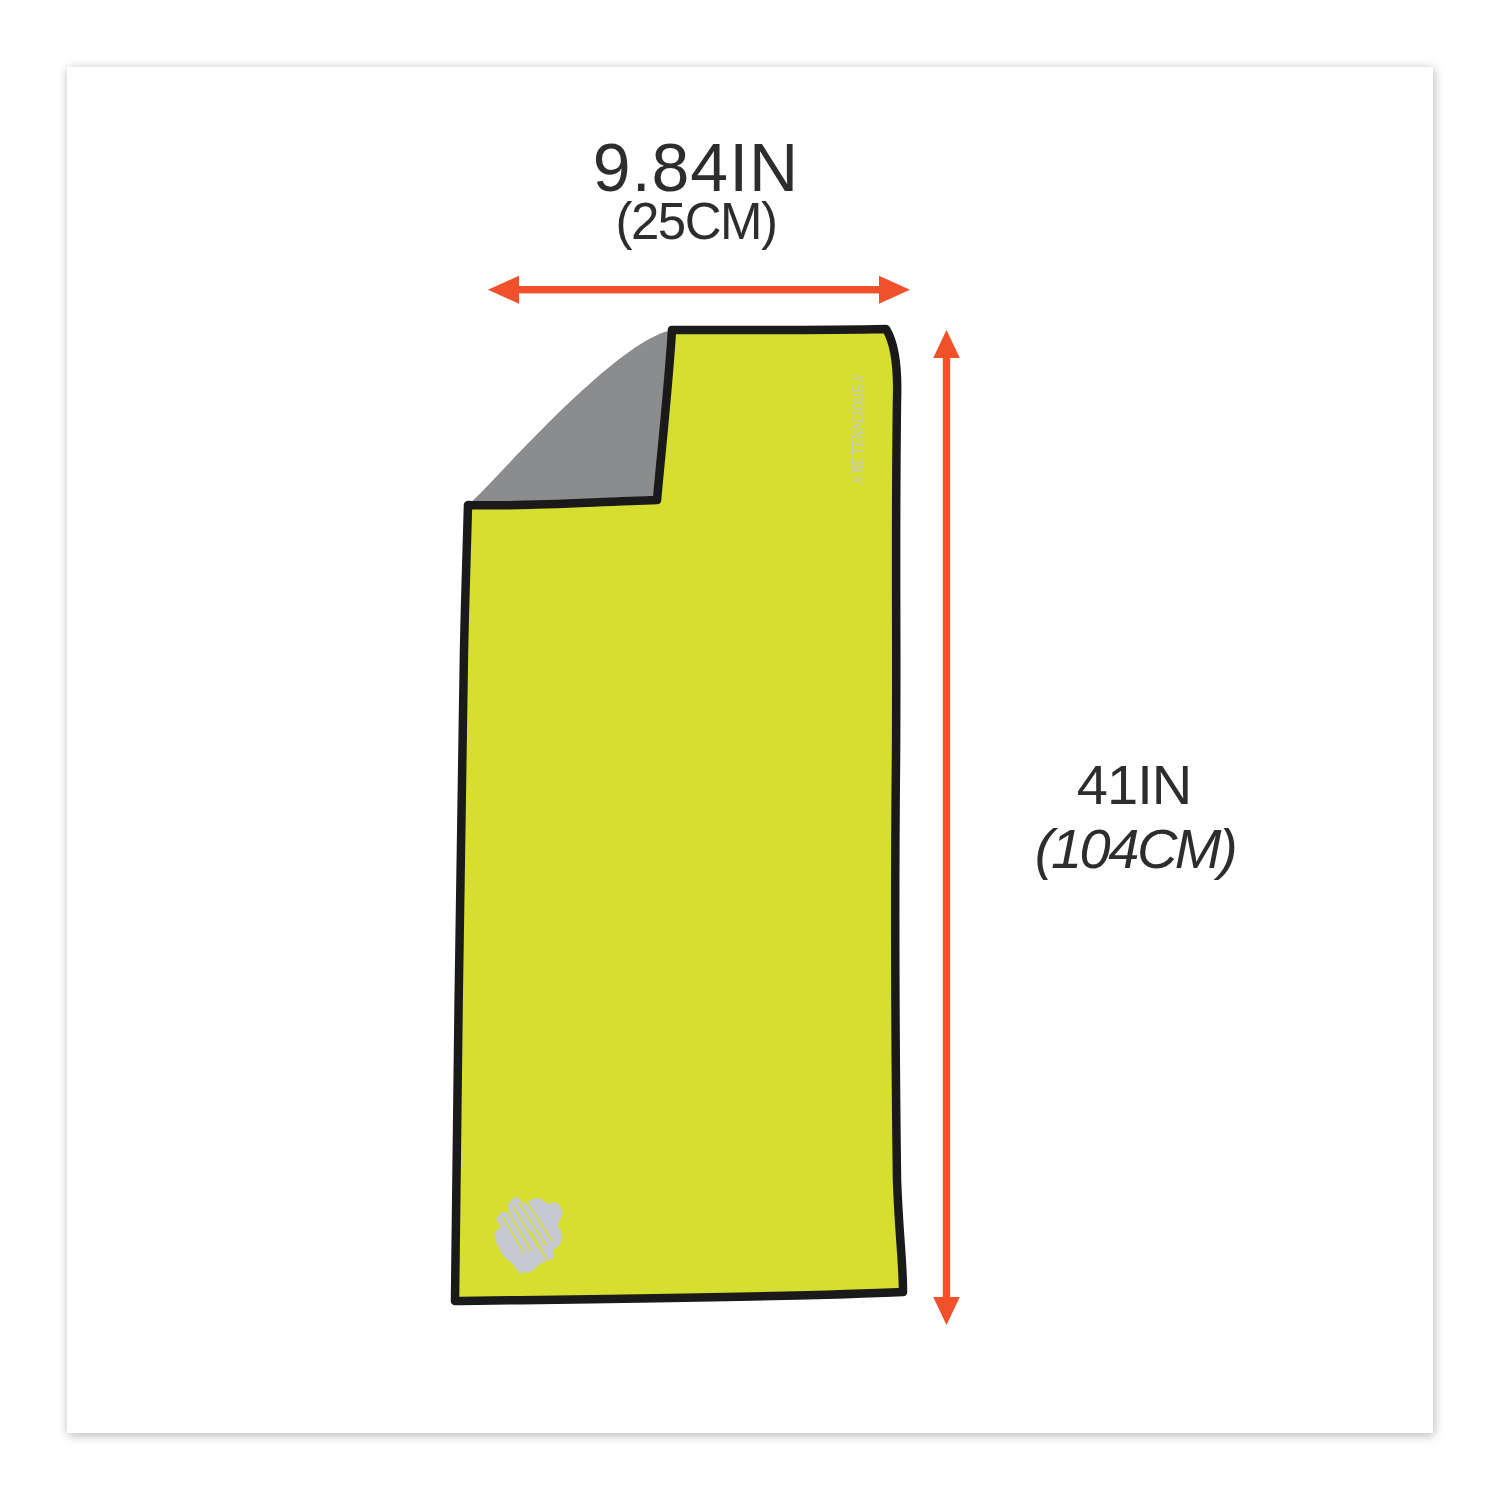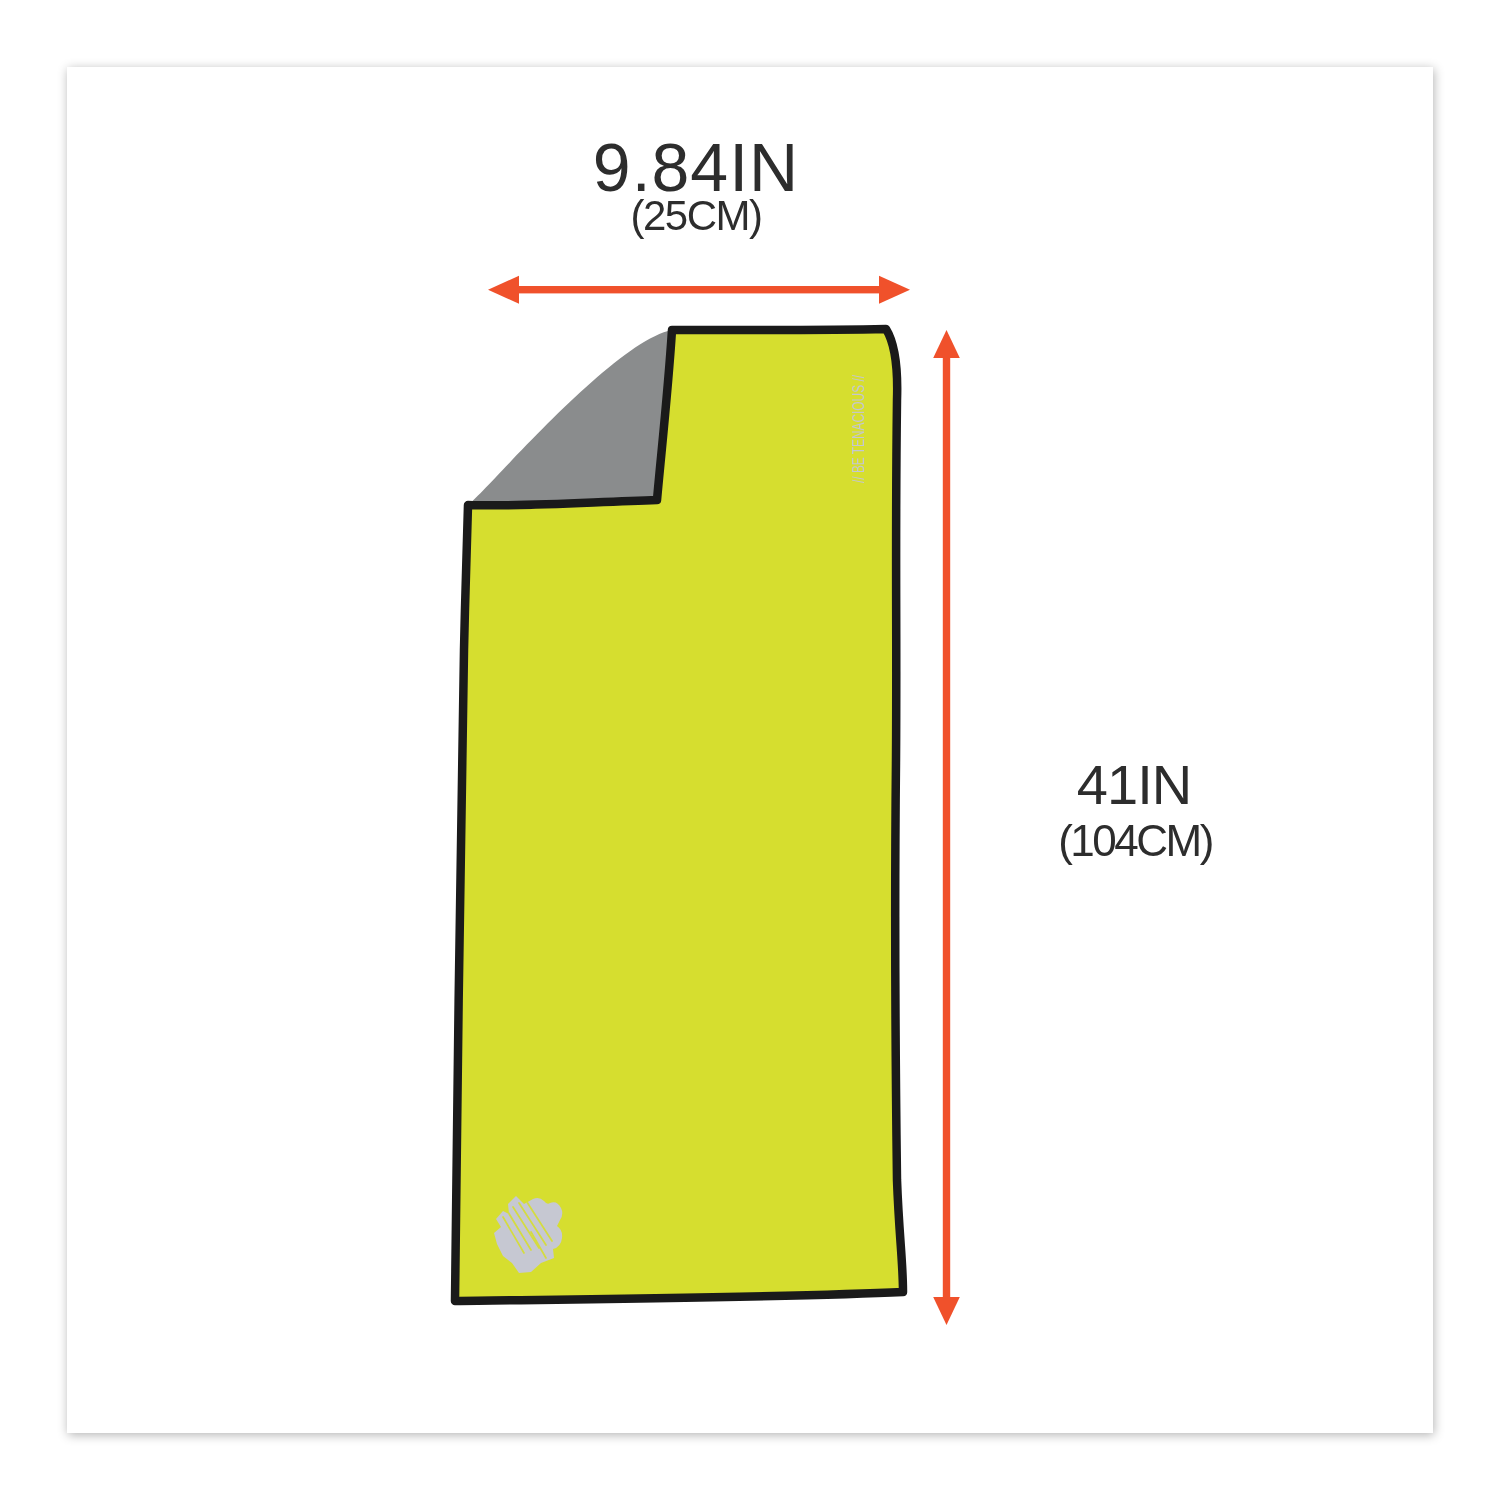--- a/index.html
+++ b/index.html
@@ -1,23 +1,23 @@
 <!DOCTYPE html>
 <html><head>
 <meta charset="utf-8">
 <style>
   html,body{margin:0;padding:0;background:#ffffff;width:1500px;height:1500px;overflow:hidden;}
   body{font-family:"Liberation Sans", sans-serif;position:relative;}
   .card{position:absolute;left:67px;top:67px;width:1366px;height:1366px;background:#ffffff;
         box-shadow:1px 2px 10px rgba(0,0,0,0.30);}
   .txt{position:absolute;color:#2d2d2d;text-align:center;white-space:nowrap;}
   #t1{left:396px;top:128px;width:600px;font-size:68px;letter-spacing:1px;}
-  #t2{left:396px;top:192px;width:600px;font-size:42px;letter-spacing:-1.5px;}
+  #t2{left:396px;top:192px;width:600px;font-size:51px;letter-spacing:-1.5px;}
   #t3{left:834px;top:752px;width:600px;font-size:56px;letter-spacing:-1px;}
-  #t4{left:835px;top:816px;width:600px;font-size:44px;letter-spacing:-2.5px;}
+  #t4{left:835px;top:816px;width:600px;font-size:56px;letter-spacing:-2.5px;font-style:italic;}
   svg{position:absolute;left:0;top:0;}
 </style>
 </head>
 <body>
 <div class="card"></div>
 <div class="txt" id="t1">9.84IN</div>
 <div class="txt" id="t2">(25CM)</div>
 <div class="txt" id="t3">41IN</div>
 <div class="txt" id="t4">(104CM)</div>
 <svg width="1500" height="1500" viewBox="0 0 1500 1500">

